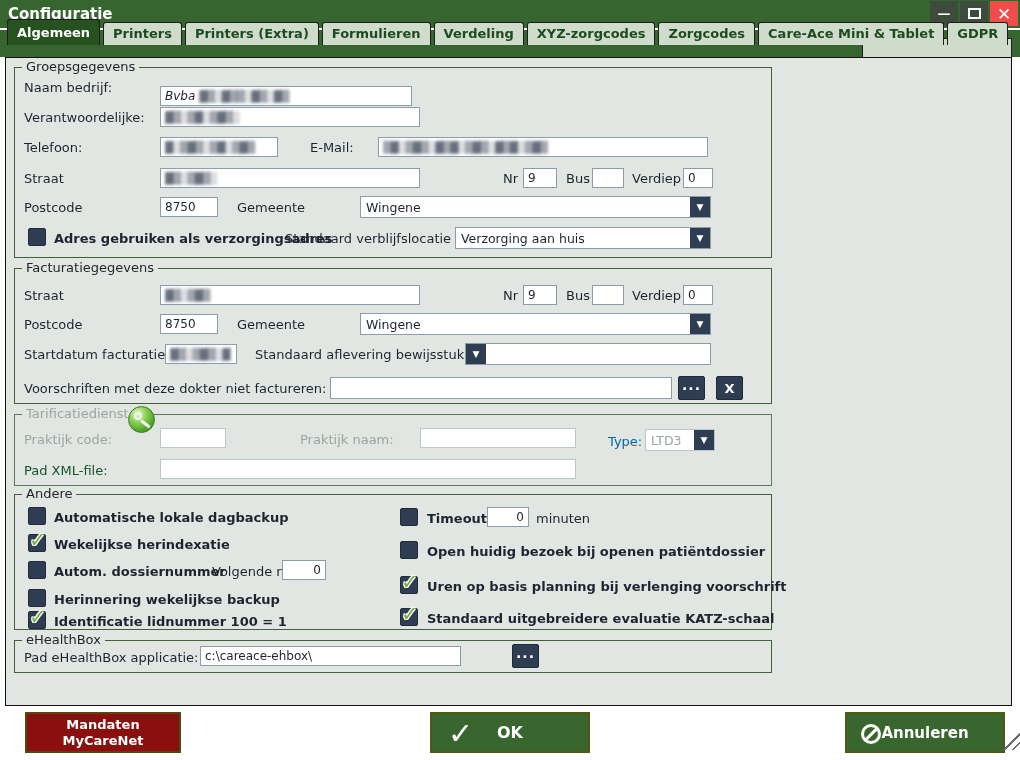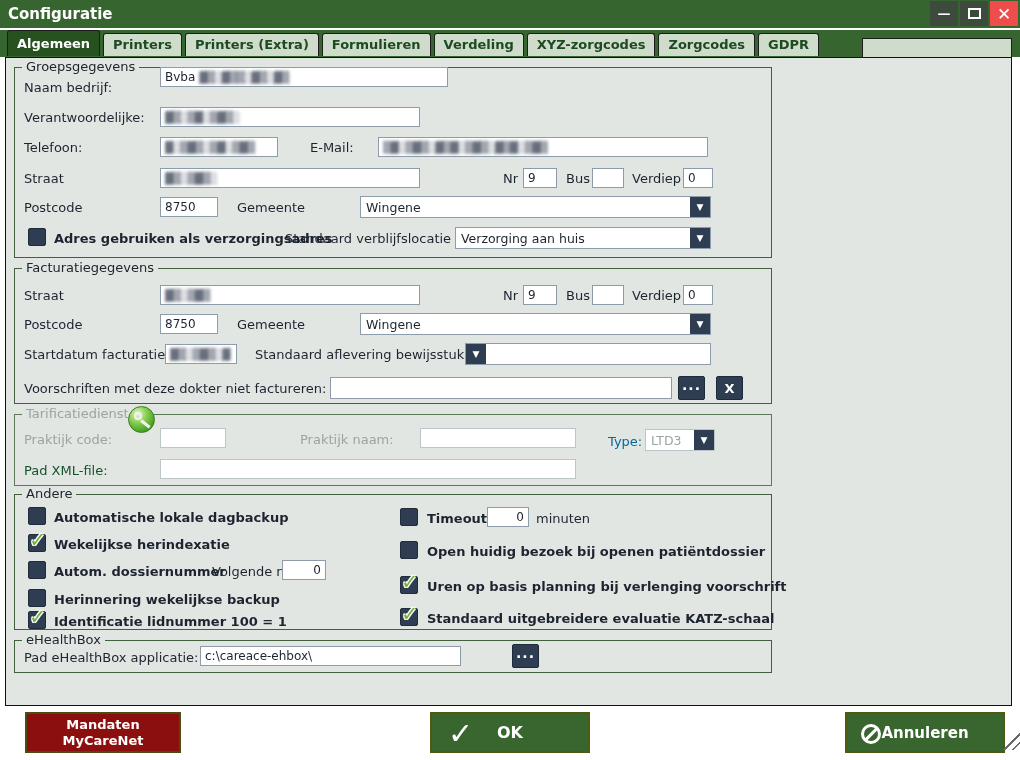--- a/index.html
+++ b/index.html
@@ -10,21 +10,21 @@
   .titlebar { position:absolute; left:0; top:0; width:1020px; height:28px; background:#36652f; display:flex; align-items:center; }
   .title { color:#ffffff; font-weight:bold; font-size:15px; padding-left:8px; }
   .winbtns { position:absolute; right:2px; top:1px; display:flex; gap:2px; }
   .wbtn { width:28px; height:25px; display:flex; align-items:center; justify-content:center; color:#fff; font-weight:bold; }
   .wbtn.minmax { background:#3d4b3d; }
   .wbtn.close { background:#ef4c4c; font-size:17px; }
   .maxglyph { width:13px; height:11px; border:2px solid #fff; display:inline-block; }
 
   
   .tabstrip { position:absolute; left:0; top:28px; width:1020px; height:29px; background:#36652f; border-top:2px solid #ffffff; }
-  .tabs { position:absolute; left:7px; bottom:1px; display:flex; align-items:flex-end; }
+  .tabs { position:absolute; left:7px; bottom:12px; display:flex; align-items:flex-end; }
   .tab { background:#cfdccb; color:#1d4a1f; font-weight:bold; font-size:13px; padding:3px 9px 4px 9px; border:1px solid #1d1d1d; border-bottom:none; border-radius:3px 3px 0 0; margin-right:3px; height:23px; white-space:nowrap; }
   .tab.active { background:#27511f; color:#ffffff; height:26px; padding-top:5px; }
   .tabfiller { position:absolute; right:8px; bottom:0; left:862px; height:19px; background:#cfdccb; border:1px solid #1d1d1d; border-bottom:none; }
 
   
   .content { position:absolute; left:5px; top:57px; width:1007px; height:649px; background:#e2e6e2; border:1px solid #111; }
 
   
   .gb { position:absolute; border:1px solid #40613c; }
   .gb-legend { position:absolute; top:-9px; left:7px; background:#e2e6e2; padding:0 4px; color:#20262c; font-size:13px; }
@@ -90,31 +90,32 @@
 <div class="tabstrip">
   <div class="tabfiller"></div>
   <div class="tabs">
     <div class="tab active">Algemeen</div>
     <div class="tab">Printers</div>
     <div class="tab">Printers (Extra)</div>
     <div class="tab">Formulieren</div>
     <div class="tab">Verdeling</div>
     <div class="tab">XYZ-zorgcodes</div>
     <div class="tab">Zorgcodes</div>
+    <div class="tab">Care-Ace Mini &amp; Tablet</div>
     <div class="tab">GDPR</div>
   </div>
 </div>
 
 <div class="content"></div>
 
 <div class="gb" style="left:14px; top:67px; width:758px; height:191px;">
   <span class="gb-legend">Groepsgegevens</span>
 </div>
 <span class="lbl" style="left:24px; top:80px;">Naam bedrijf:</span>
-<div class="tb" style="left:160px; top:67px; width:288px;"><span>Bvba </span><span class="scrib">▓▒░▓▒▒░▓▒░▓▒</span></div>
+<div class="tb" style="left:160px; top:86px; width:252px;font-style:italic;"><span>Bvba </span><span class="scrib">▓▒░▓▒▒░▓▒░▓▒</span></div>
 
 <span class="lbl" style="left:24px; top:110px;">Verantwoordelijke:</span>
 <div class="tb" style="left:160px; top:107px; width:260px;"><span class="scrib">▓▒░▒▓░▒▓▒░</span></div>
 
 <span class="lbl" style="left:24px; top:140px;">Telefoon:</span>
 <div class="tb" style="left:160px; top:137px; width:118px;"><span class="scrib">▓░▒▓▒░▒▓░▒▓▒</span></div>
 <span class="lbl" style="left:310px; top:140px;">E-Mail:</span>
 <div class="tb" style="left:378px; top:137px; width:330px;"><span class="scrib">▒▓░▒▓▒░▓▒▓░▒▓▒░▓▒▓░▒▓▒</span></div>
 
 <span class="lbl" style="left:24px; top:171px;">Straat</span>

